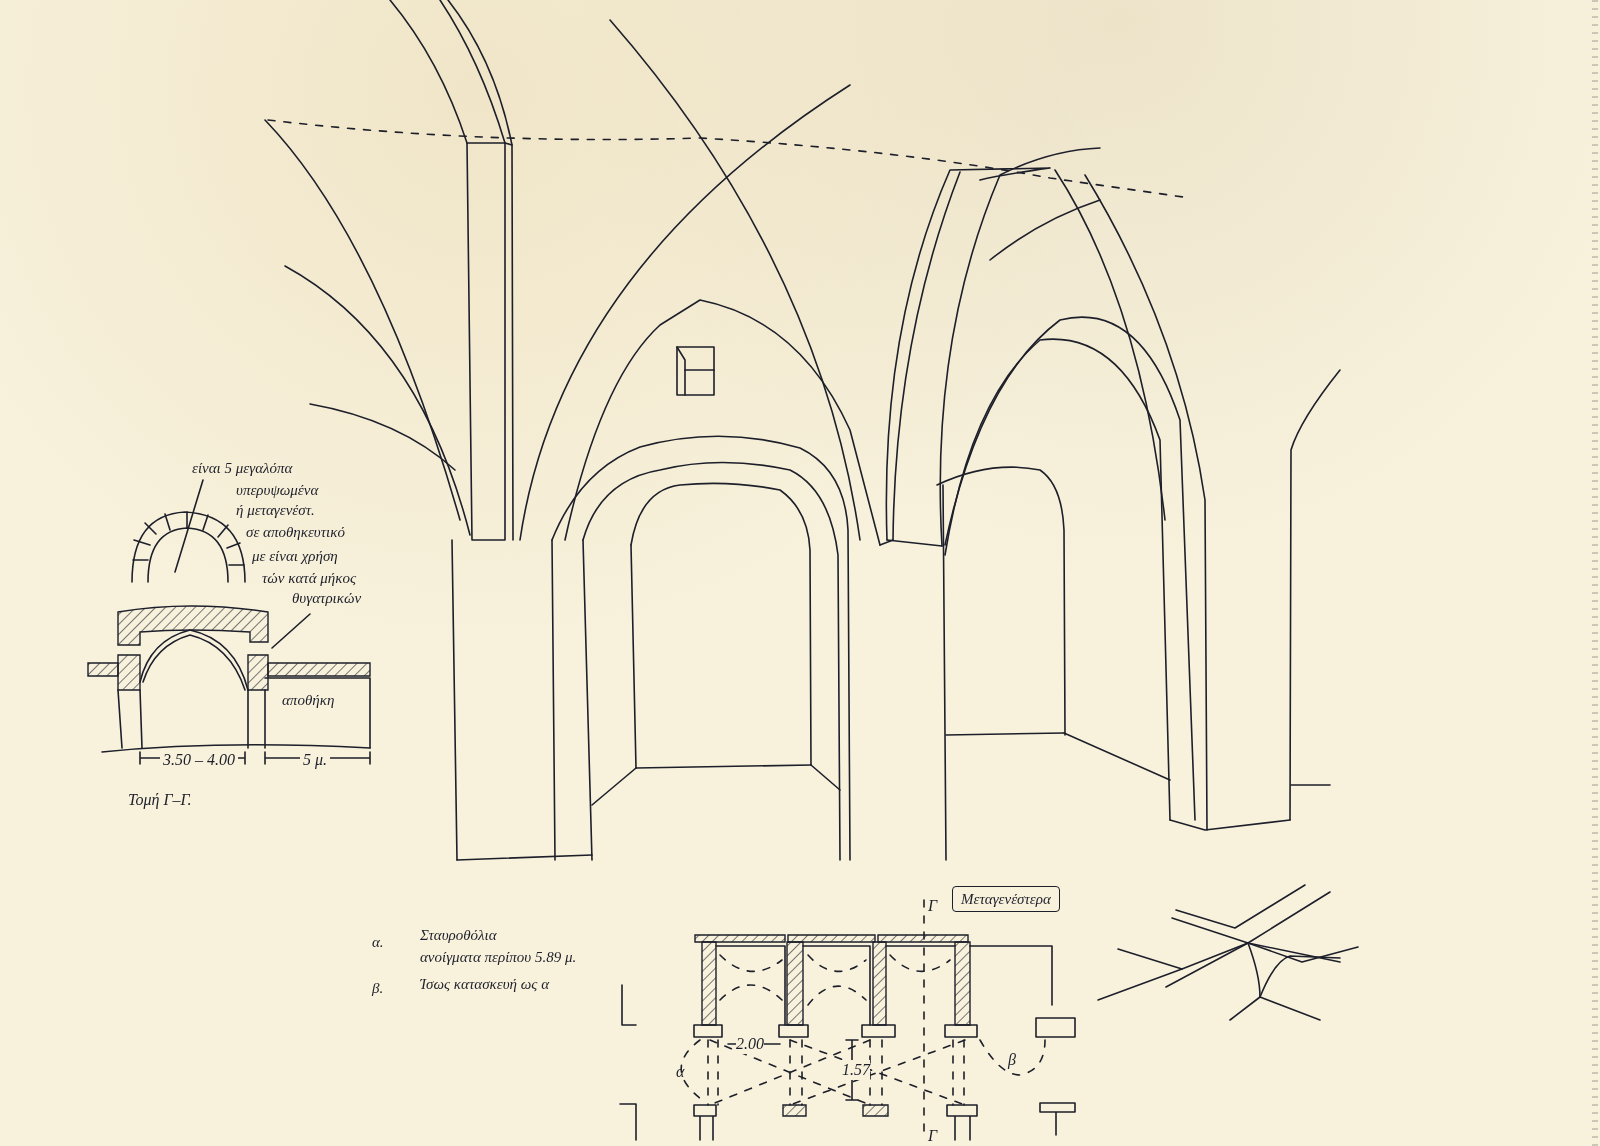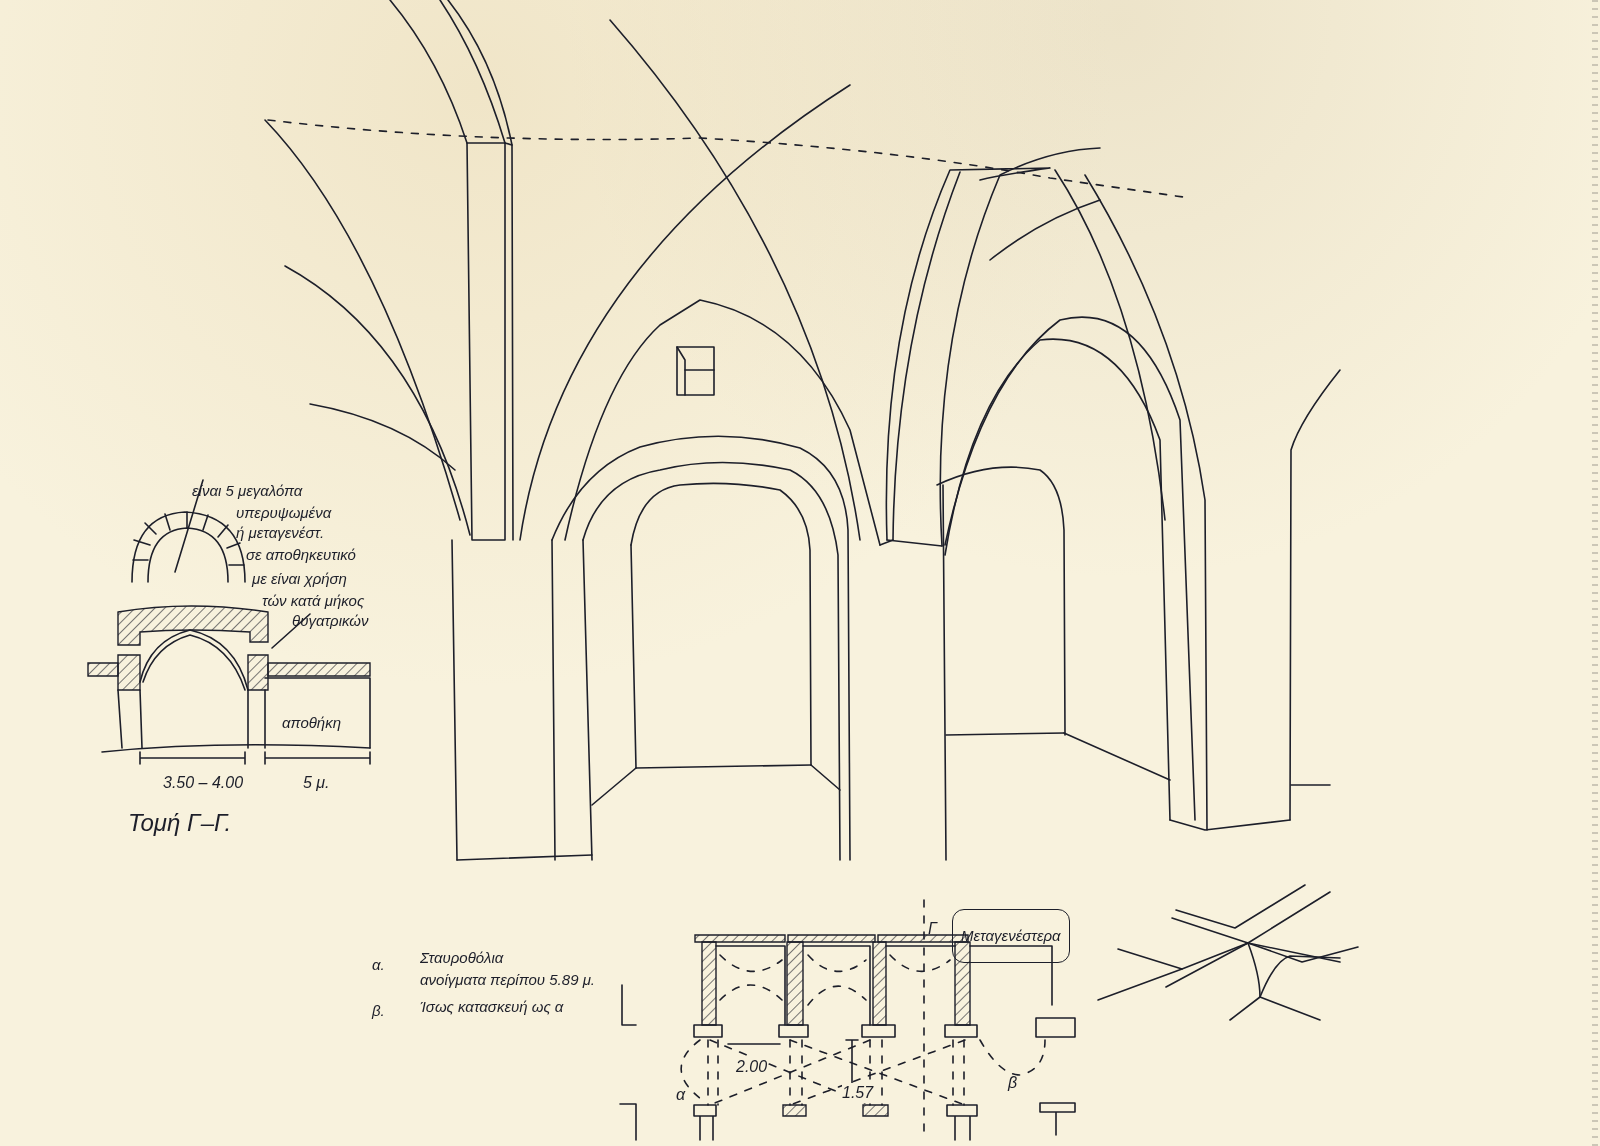--- a/index.html
+++ b/index.html
@@ -19,25 +19,25 @@
     position: absolute; right: 2px; top: 0; width: 6px; height: 1146px;
     background: repeating-linear-gradient(to bottom, #b9b4a6 0 2px, transparent 2px 8px);
     opacity: 0.7;
   }
   svg.drawing { position: absolute; left: 0; top: 0; }
   .ink { fill: none; stroke: #1d1f2a; stroke-width: 1.6; stroke-linecap: round; stroke-linejoin: round; }
   .dash { stroke-dasharray: 7 9; }
   .hatch { fill: url(#hatch); stroke: #1d1f2a; stroke-width: 1.4; }
   .note {
     position: absolute; color: #1d1f2a;
-    font-family: Liberation Sans, sans-serif; font-style: italic;
-    font-size: 15px; line-height: 20px; white-space: nowrap; margin-top: 23px;
+    font-family: Liberation Serif, serif; font-style: italic;
+    font-size: 15px; line-height: 20px; white-space: nowrap;
   }
   .note-small { font-size: 16px; }
-  .boxed { border: 1.5px solid #1d1f2a; border-radius: 12px; padding: 16px 8px; }
+  .boxed { border: 1.5px solid #1d1f2a; border-radius: 4px; padding: 2px 8px; }
 </style>
 </head>
 <body>
 
 <div class="sheet">
   <div class="perf"></div>
 
   <svg class="drawing" width="1600" height="1146" viewBox="0 0 1600 1146">
     <defs>
       <pattern id="hatch" width="7" height="7" patternUnits="userSpaceOnUse" patternTransform="rotate(45)">
@@ -207,21 +207,21 @@
   <div class="note" style="left:236px; top:480px;">υπερυψωμένα</div>
   <div class="note" style="left:236px; top:500px;">ή μεταγενέστ.</div>
   <div class="note" style="left:246px; top:522px;">σε αποθηκευτικό</div>
   <div class="note" style="left:252px; top:546px;">με είναι χρήση</div>
   <div class="note" style="left:262px; top:568px;">τών κατά μήκος</div>
   <div class="note" style="left:292px; top:588px;">θυγατρικών</div>
 
   <div class="note" style="left:282px; top:690px;text-align:center;">αποθήκη</div>
   <div class="note note-small" style="left:160px; top:750px; background:#f8f2dd; padding:0 3px;">3.50 – 4.00</div>
   <div class="note note-small" style="left:300px; top:750px; background:#f8f2dd; padding:0 3px;">5 μ.</div>
-  <div class="note" style="left:128px; top:790px; font-size:24px;">Τομή Γ–Γ.</div>
+  <div class="note" style="left:128px; top:790px; font-size:16px;">Τομή Γ–Γ.</div>
 
   <div class="note" style="left:372px; top:932px;">α.</div>
   <div class="note" style="left:420px; top:925px;">Σταυροθόλια</div>
   <div class="note" style="left:420px; top:947px;">ανοίγματα περίπου 5.89 μ.</div>
   <div class="note" style="left:372px; top:978px;">β.</div>
   <div class="note" style="left:420px; top:974px;">Ίσως κατασκευή ως α</div>
 
   <div class="note boxed" style="left:952px; top:886px;">Μεταγενέστερα</div>
   <div class="note note-small" style="left:736px; top:1034px; background:#f8f2dd;">2.00</div>
   <div class="note note-small" style="left:842px; top:1060px; background:#f8f2dd;">1.57</div>

